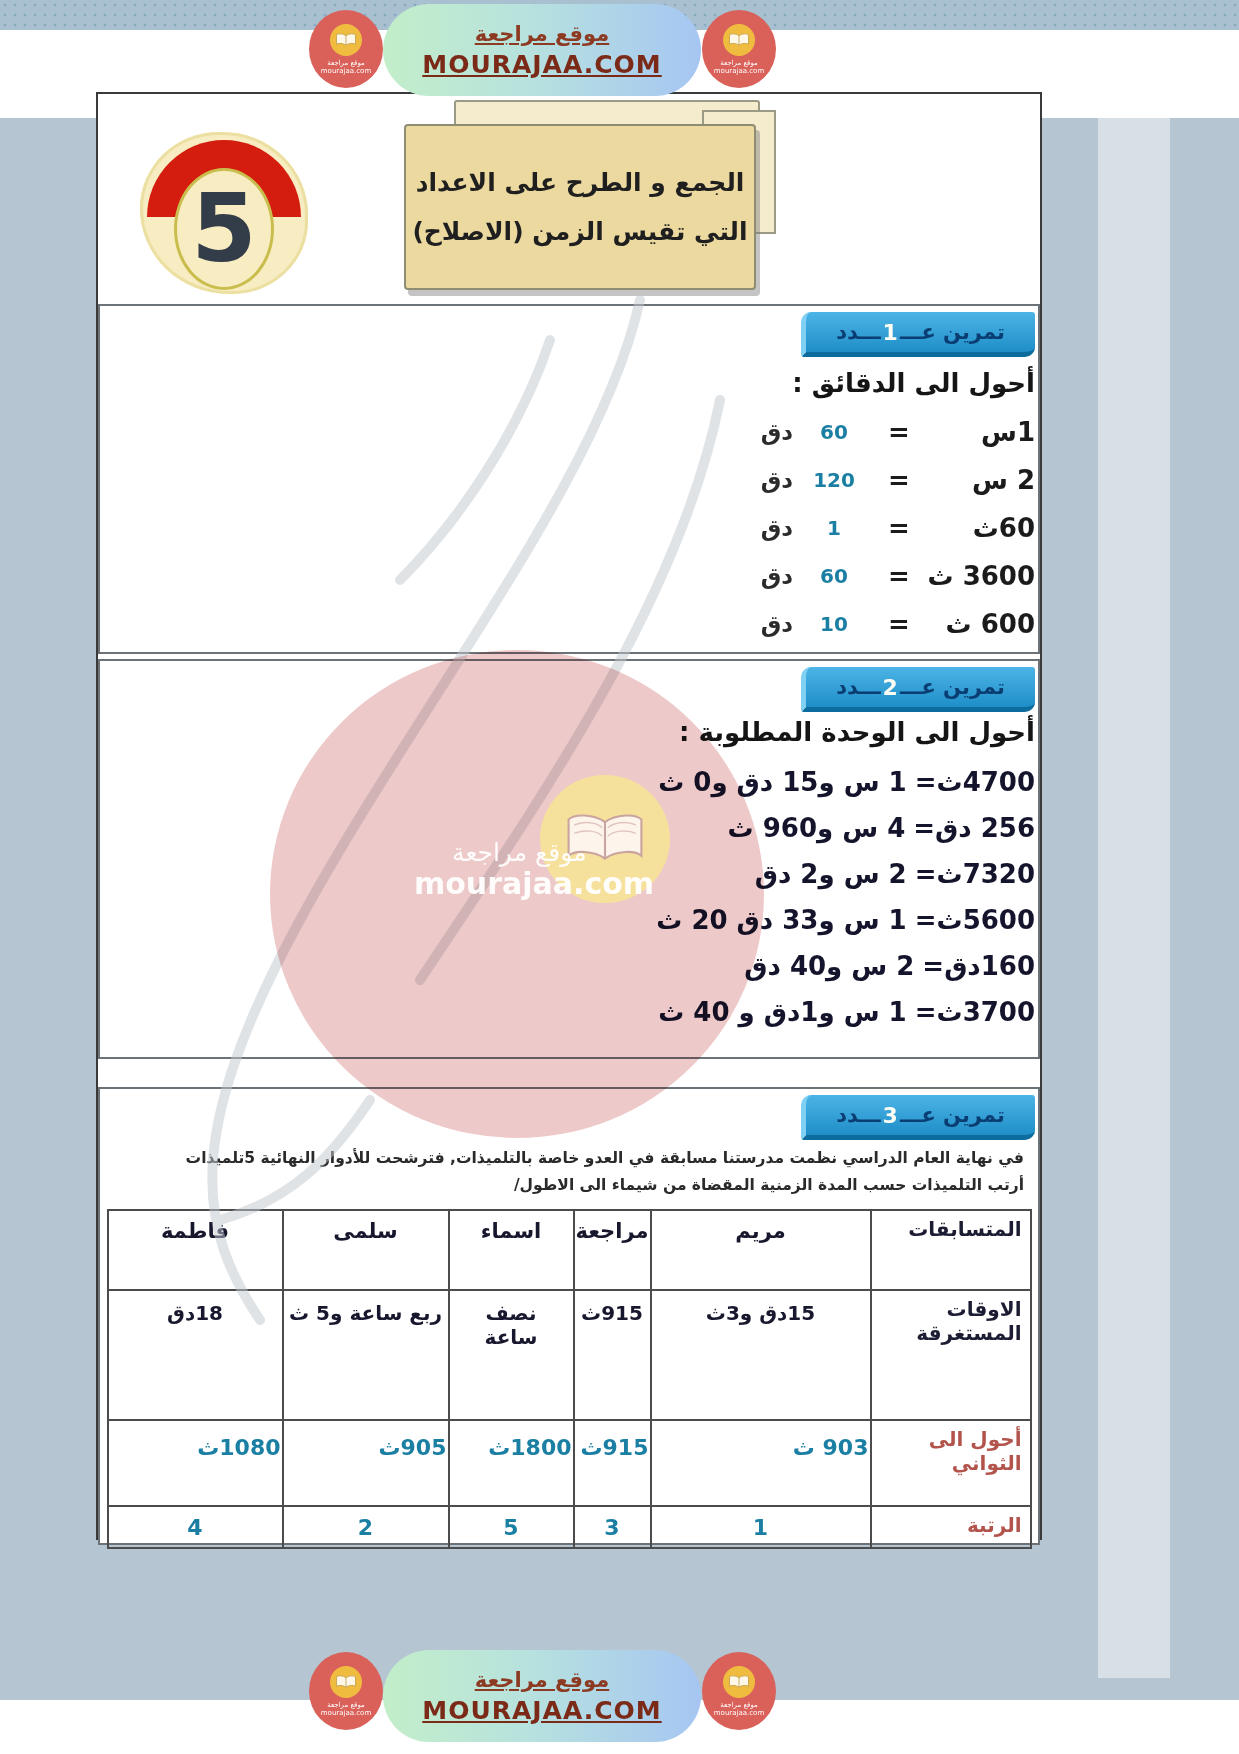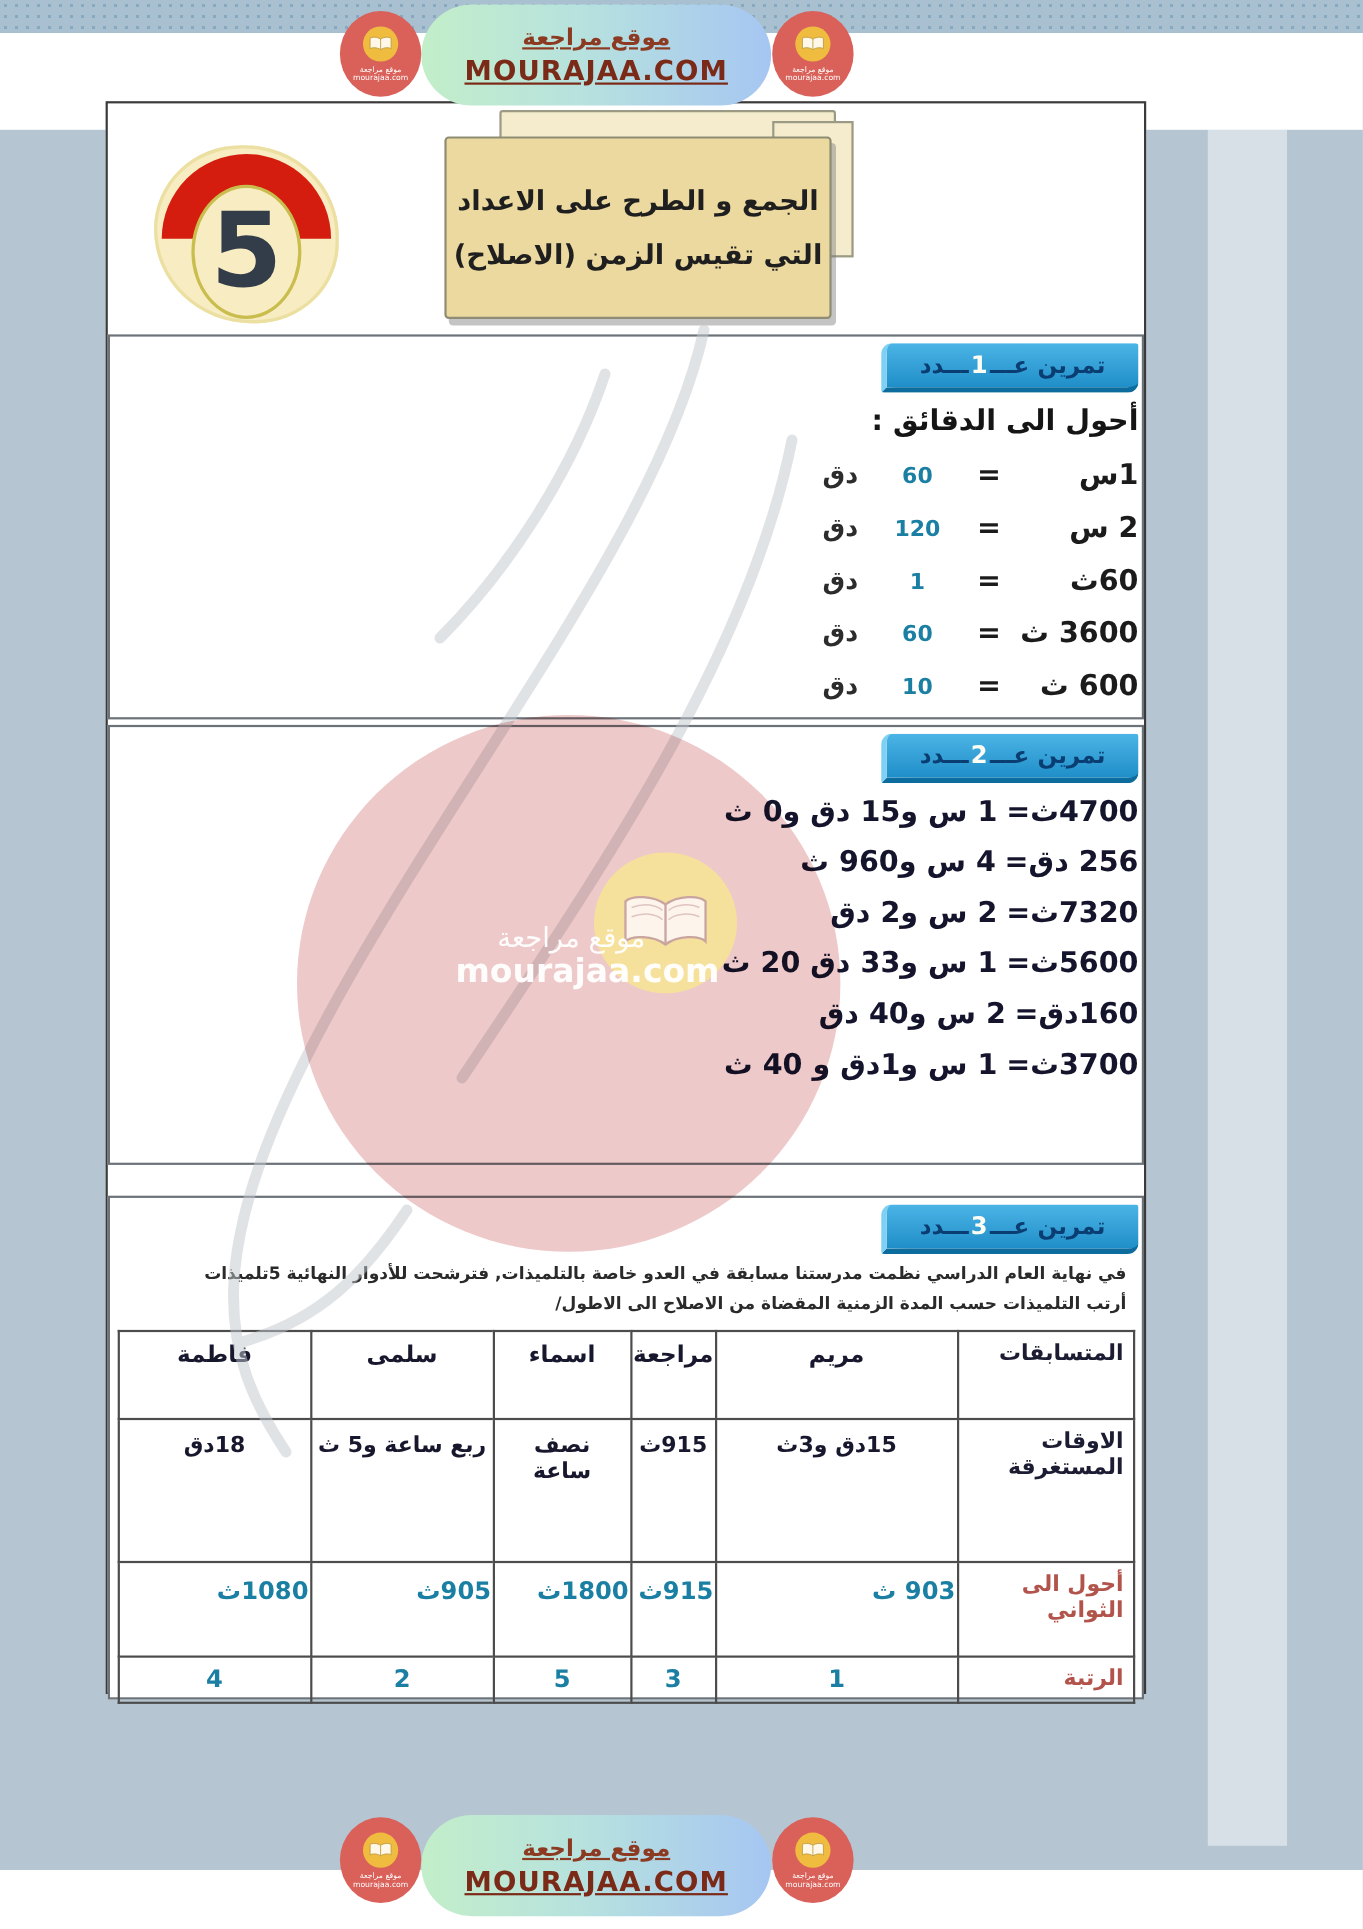--- a/index.html
+++ b/index.html
@@ -80,21 +80,21 @@
     font-weight:bold;font-size:21px;color:#0a3e73;direction:rtl;box-sizing:border-box;
   }
   .ex-num{color:#fdfdf4;margin:0 2px;font-size:22px;}
   .ex-body{margin-top:62px;padding:0 3px;}
   .ex-title{direction:rtl;text-align:right;font-size:26px;font-weight:bold;color:#151515;}
 
   .conv-grid{display:grid;direction:rtl;grid-template-columns:112px 48px 82px 58px;margin-top:16px;row-gap:12px;}
   .c-left{text-align:right;font-size:26px;font-weight:bold;color:#1b1b1b;line-height:36px;}
   .c-eq{text-align:center;font-size:26px;font-weight:bold;color:#1b1b1b;line-height:36px;}
   .c-ans{text-align:center;font-size:20px;font-weight:bold;color:#1a7fa3;line-height:36px;}
-  .c-unit{text-align:center;font-size:23px;font-weight:bold;color:#2c2c2c;line-height:36px;}
+  .c-unit{text-align:right;font-size:23px;font-weight:bold;color:#2c2c2c;line-height:36px;}
 
   .ex2 .ex-body{margin-top:56px;}
   .ex2-line{direction:rtl;text-align:right;font-size:26px;font-weight:bold;color:#14142c;height:46px;line-height:42px;}
   .ex2-left{margin-left:8px;}
 
   .intro{direction:rtl;font-size:15.5px;font-weight:bold;color:#2a2a2a;padding:0 14px;line-height:1.75;margin:0;}
   .intro.first{margin-top:56px;}
 
   table.race{border-collapse:collapse;margin:10px auto 0;direction:rtl;table-layout:fixed;}
   table.race td,table.race th{border:2px solid #4c4c4c;box-sizing:border-box;}
@@ -181,39 +181,40 @@
     </div>
   </div>
 
   <div class="ex ex2">
     <div class="ex-header">
       <span>تمرين عـــ</span>
         <span class="ex-num">2</span>
         <span>ـــدد</span>
     </div>
     <div class="ex-body">
+      <div class="ex-title">أحول الى الوحدة المطلوبة :</div>
       <div style="margin-top:14px;">
         <div class="ex2-line"><span class="ex2-left">4700ث=</span><span>1 س و15 دق و0 ث</span></div>
         <div class="ex2-line"><span class="ex2-left">256 دق=</span><span>4 س و960 ث</span></div>
         <div class="ex2-line"><span class="ex2-left">7320ث=</span><span>2 س و2 دق</span></div>
         <div class="ex2-line"><span class="ex2-left">5600ث=</span><span>1 س و33 دق 20 ث</span></div>
         <div class="ex2-line"><span class="ex2-left">160دق=</span><span>2 س و40 دق</span></div>
         <div class="ex2-line"><span class="ex2-left">3700ث=</span><span>1 س و1دق و 40 ث</span></div>
       </div>
     </div>
   </div>
 
   <div class="ex ex3">
     <div class="ex-header">
       <span>تمرين عـــ</span>
         <span class="ex-num">3</span>
         <span>ـــدد</span>
     </div>
     <p class="intro first">في نهاية العام الدراسي نظمت مدرستنا مسابقة في العدو خاصة بالتلميذات, فترشحت للأدوار النهائية 5تلميذات</p>
-    <p class="intro">أرتب التلميذات حسب المدة الزمنية المقضاة من الاصلاح الى الاطول/</p>
+    <p class="intro">أرتب التلميذات حسب المدة الزمنية المقضاة من شيماء الى الاطول/</p>
 
     <table class="race">
       <colgroup>
           <col style="width:160px">
           <col style="width:220px">
           <col style="width:70px">
           <col style="width:125px">
           <col style="width:166px">
           <col style="width:175px">
         </colgroup>

